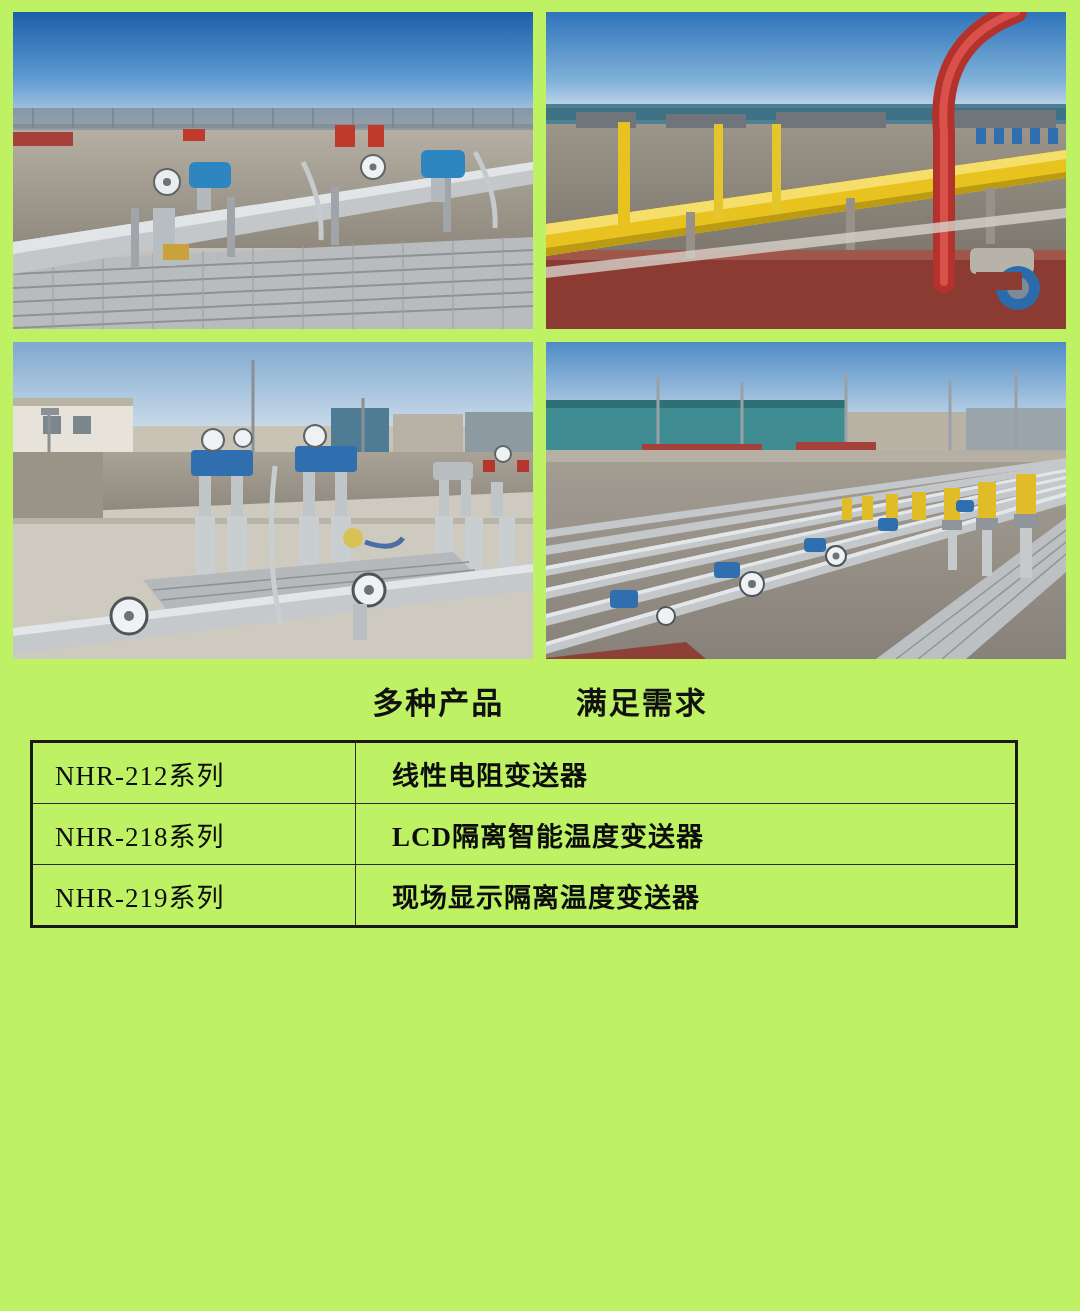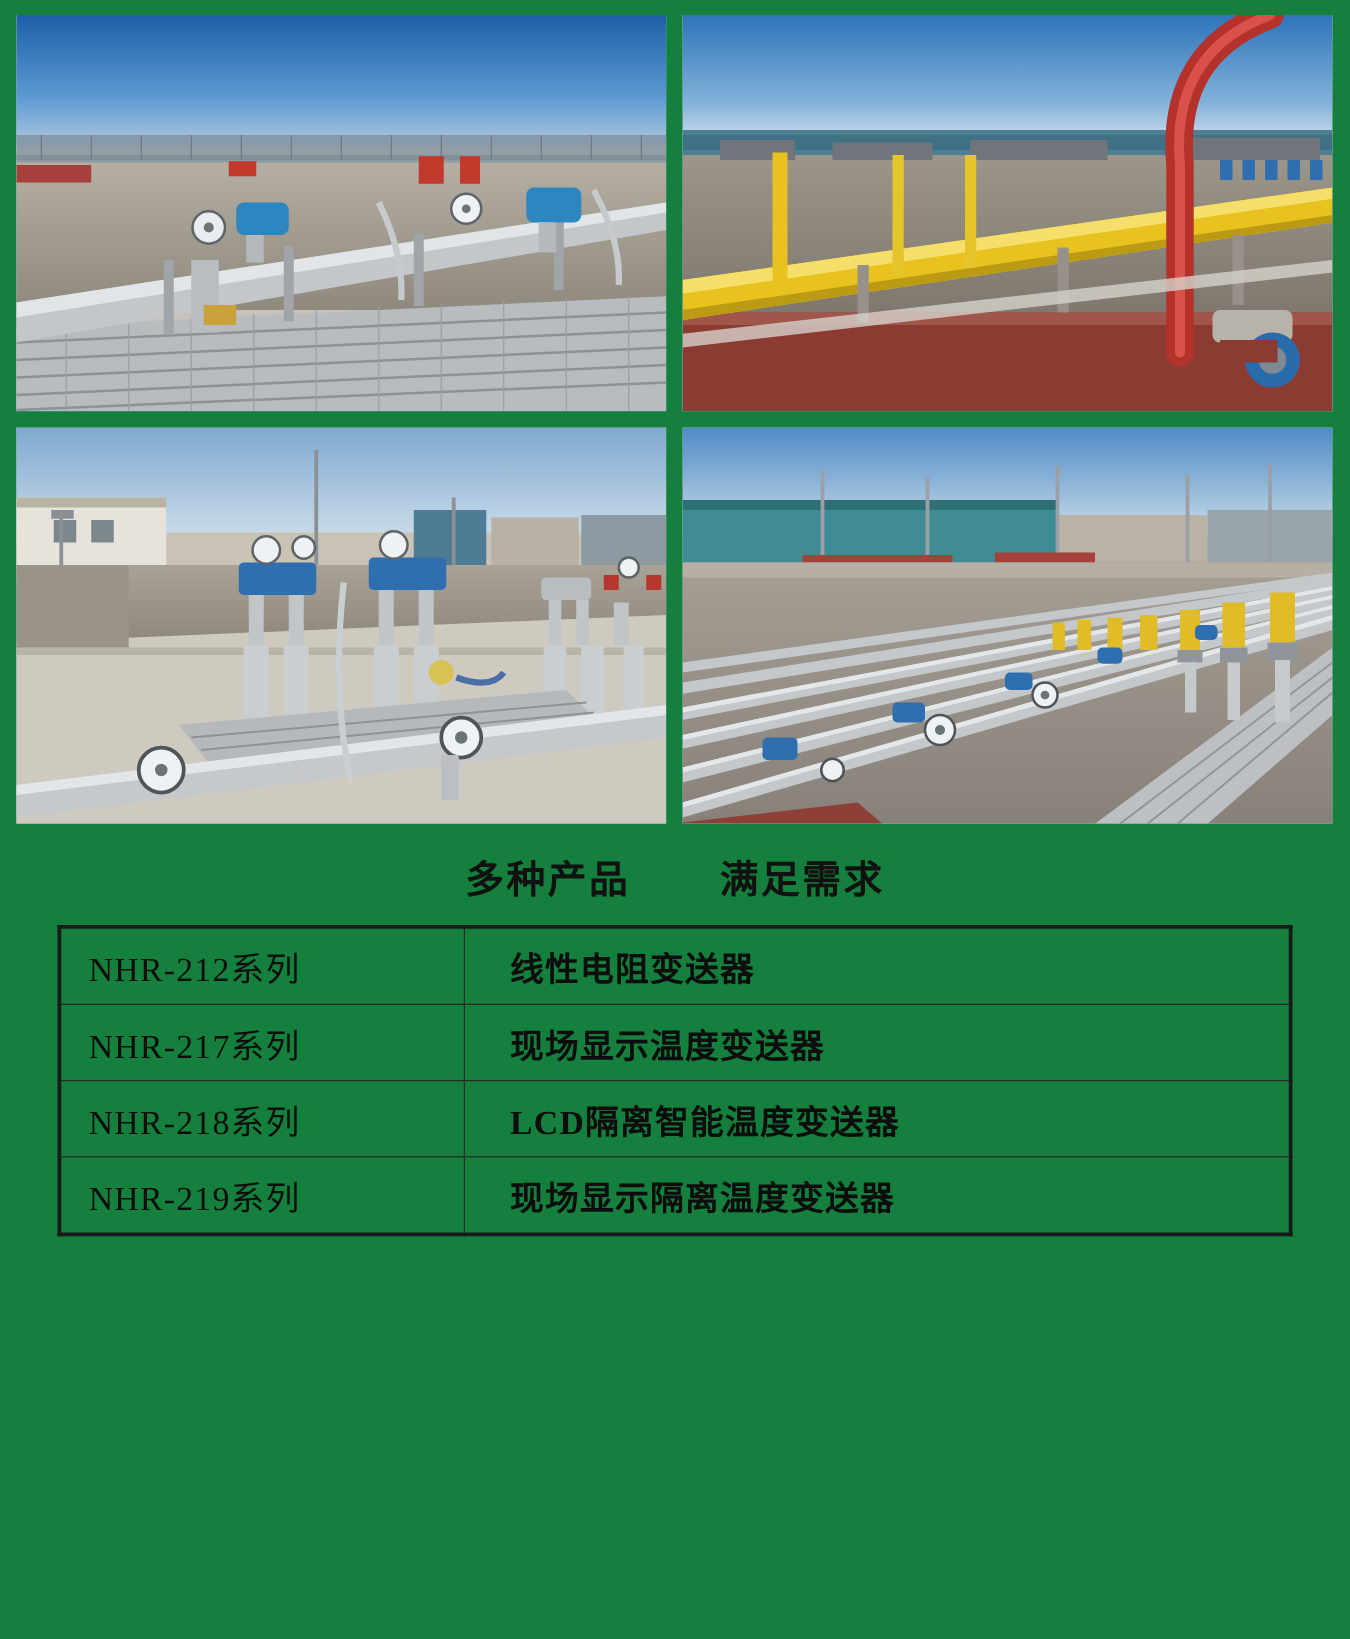--- a/index.html
+++ b/index.html
@@ -10,21 +10,21 @@
   body {
     width: 1080px;
     height: 1311px;
     font-family: "Liberation Serif", serif;
     overflow: hidden;
   }
   .page {
     position: relative;
     width: 1080px;
     height: 1311px;
-    background: #15803d;
+    background: #bef264;
   }
 
   
   .photo-grid {
     position: absolute;
     left: 13px;
     top: 12px;
     width: 1054px;
     display: flex;
     flex-wrap: wrap;
@@ -53,21 +53,21 @@
     color: #111111;
   }
   .heading .gap {
     display: inline-block;
     width: 46px;
   }
 
   
   .spec-table {
     position: absolute;
-    left: 46px;
+    left: 30px;
     top: 740px;
     width: 988px;
     border-collapse: collapse;
     border: 3px solid #1a1a1a;
     table-layout: fixed;
   }
   .spec-table td {
     border: 1px solid #2a2a2a;
     height: 60px;
     font-size: 27px;
@@ -427,24 +427,20 @@
     <span>满足需求</span>
   </div>
 
   <table class="spec-table">
     <tbody>
       <tr>
         <td class="model">NHR-212系列</td>
         <td class="desc">线性电阻变送器</td>
       </tr>
       <tr>
-        <td class="model">NHR-217系列</td>
-        <td class="desc">现场显示温度变送器</td>
-      </tr>
-      <tr>
         <td class="model">NHR-218系列</td>
         <td class="desc">LCD隔离智能温度变送器</td>
       </tr>
       <tr>
         <td class="model">NHR-219系列</td>
         <td class="desc">现场显示隔离温度变送器</td>
       </tr>
     </tbody>
   </table>
 

